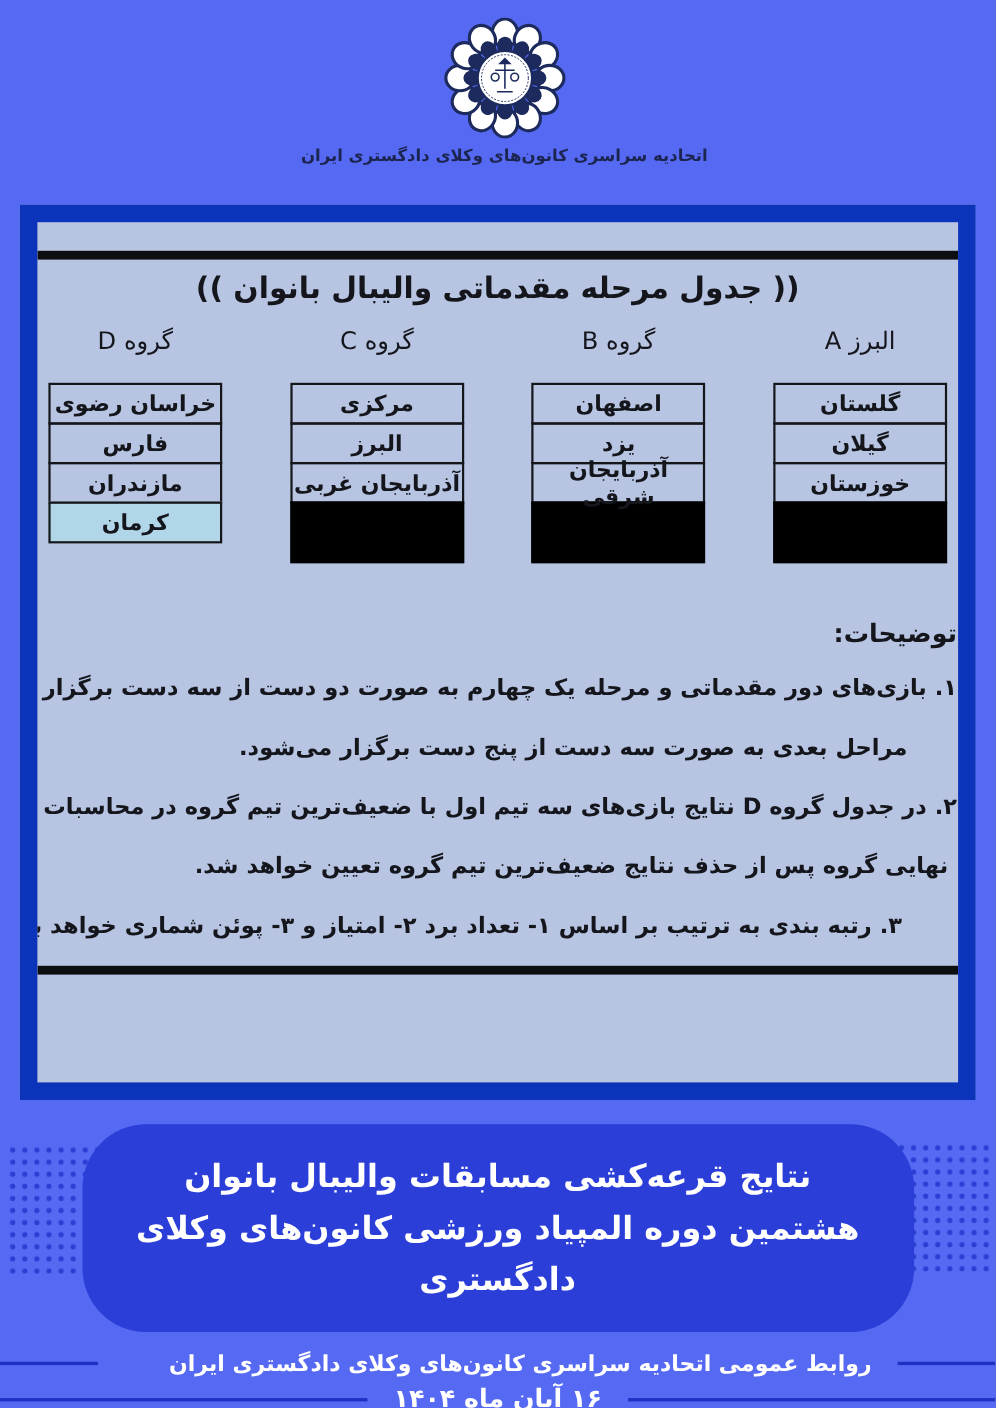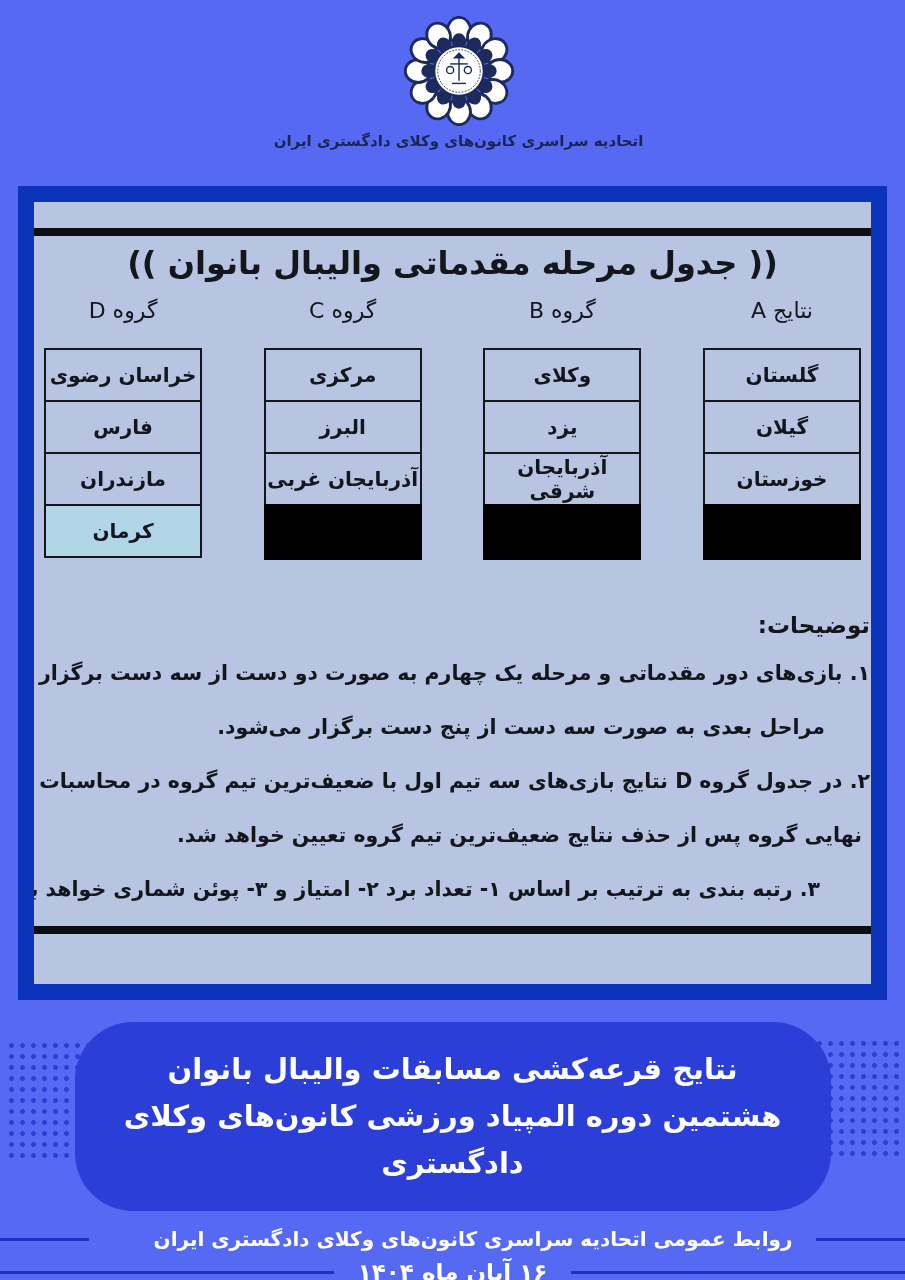--- a/index.html
+++ b/index.html
@@ -33,21 +33,21 @@
     height:814px;
     overflow:hidden;
   }
   .hrule { height:8px; background:#0d0e12; }
   .hrule-top { margin-top:26px; }
   .hrule-bottom { margin-top:12px; }
 
   .panel-title {
     direction:rtl;
     text-align:center;
-    font-size:32px; font-weight:bold;
+    font-size:27px; font-weight:bold;
     margin-top:8px;
     line-height:38px;
   }
 
   
   .groups {
     direction:rtl;
     display:flex;
     justify-content:space-between;
     padding:0 10px;
@@ -55,21 +55,21 @@
   }
   .group { width:158px; }
   .group-label {
     direction:rtl;
     text-align:center;
     font-size:22px; font-weight:normal;
     height:30px;
     margin-bottom:22px;
   }
   .cell {
-    height:54px;
+    height:38px;
     border:2px solid #15161a;
     margin-top:-2px;
     display:flex; align-items:center; justify-content:center;
     font-size:20px; font-weight:bold;
     direction:rtl;
     text-align:center;
   }
   .cell:first-of-type { margin-top:0; }
   .cell-black { background:#000; border-color:#000; height:56px; }
   .cell-kerman { background:#b0d6e8; }
@@ -183,30 +183,30 @@
   </div>
 
   <div class="frame">
     <div class="hrule hrule-top"></div>
 
     <div class="panel-title">(( جدول مرحله مقدماتی والیبال بانوان ))</div>
 
     <div class="groups">
 
       <div class="group">
-        <div class="group-label">نتایج A</div>
+        <div class="group-label">البرز A</div>
         <div class="cell">گلستان</div>
         <div class="cell">گیلان</div>
         <div class="cell">خوزستان</div>
         <div class="cell cell-black"></div>
       </div>
 
       <div class="group">
         <div class="group-label">گروه B</div>
-        <div class="cell">وکلای</div>
+        <div class="cell">اصفهان</div>
         <div class="cell">یزد</div>
         <div class="cell">آذربایجان شرقی</div>
         <div class="cell cell-black"></div>
       </div>
 
       <div class="group">
         <div class="group-label">گروه C</div>
         <div class="cell">مرکزی</div>
         <div class="cell">البرز</div>
         <div class="cell">آذربایجان غربی</div>

